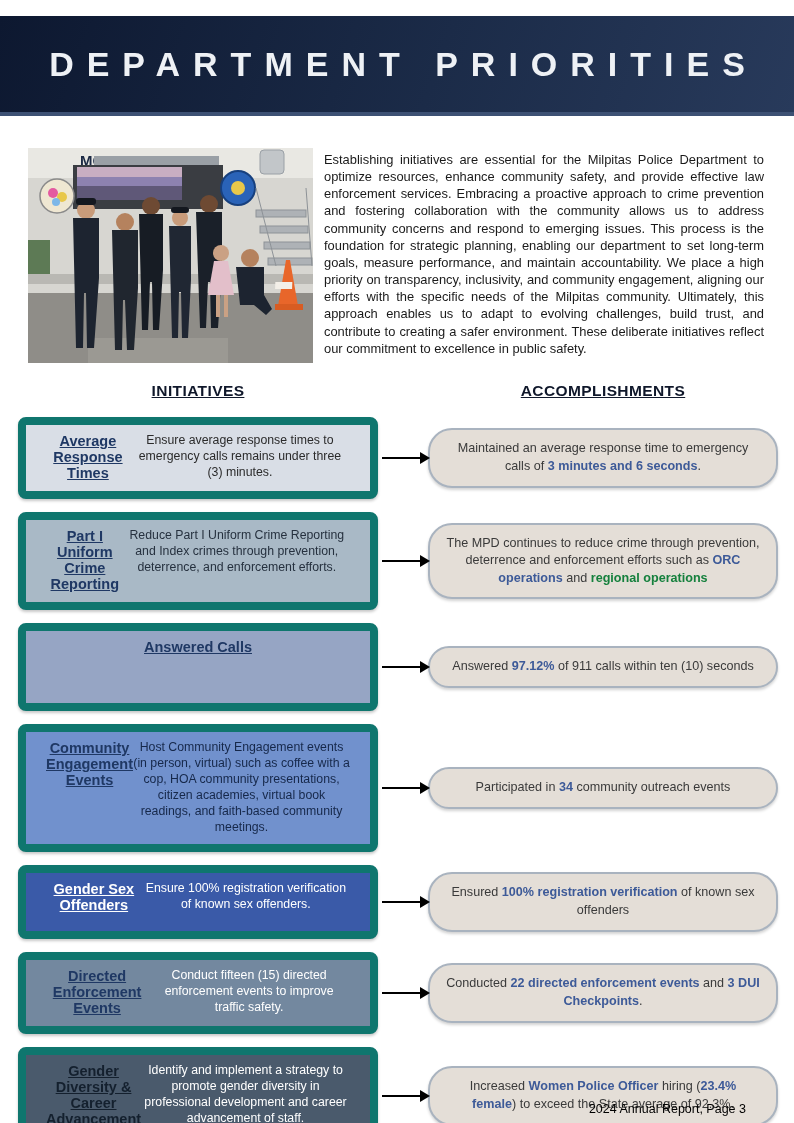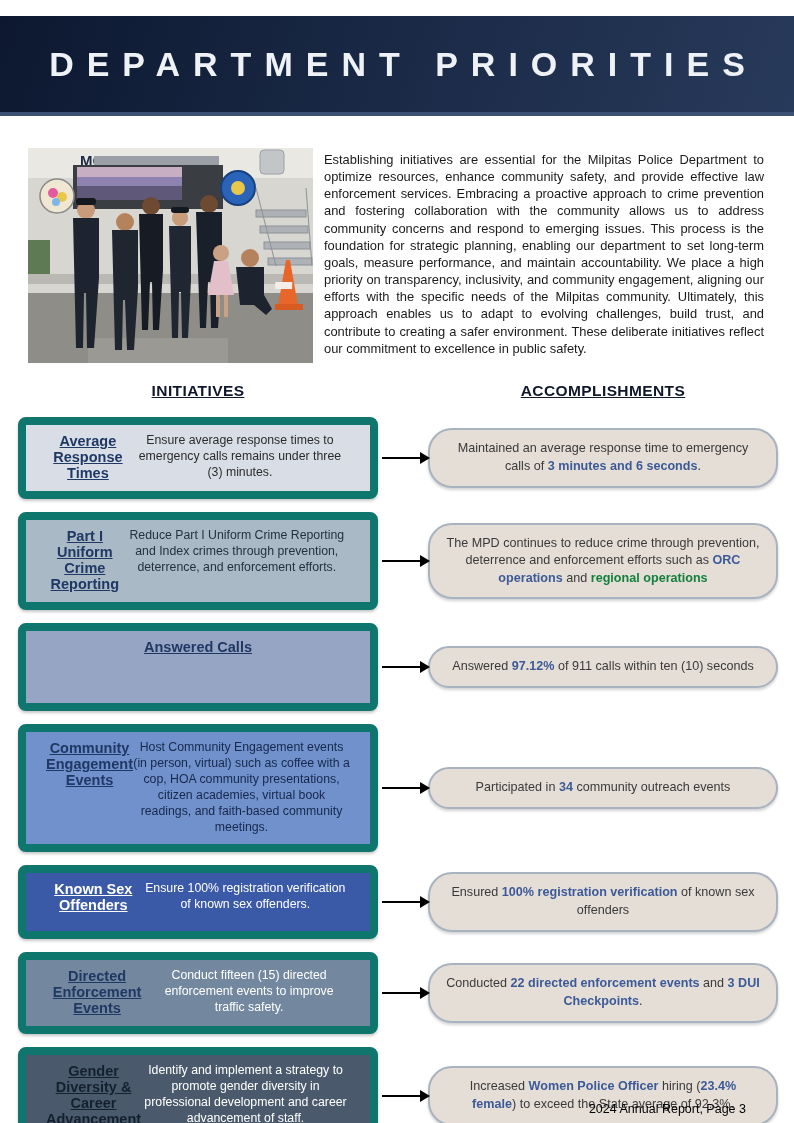--- a/index.html
+++ b/index.html
@@ -203,21 +203,21 @@
       <div class="row">
         <div class="ibox" style="background: rgb(113, 145, 205);">
           <div class="t" style="color: rgb(31, 56, 100);">Community Engagement Events</div>
           <div class="b" style="color: rgb(22, 40, 74);">Host Community Engagement events (in person, virtual) such as coffee with a cop, HOA community presentations, citizen academies, virtual book readings, and faith-based community meetings.</div>
         </div>
         <div class="arrow"></div>
         <div class="abox"><span>Participated in </span><span class="hl" style="color: rgb(61, 90, 152);">34</span><span> community outreach events</span></div>
       </div>
       <div class="row">
         <div class="ibox" style="background: rgb(58, 90, 168);">
-          <div class="t" style="color: rgb(255, 255, 255);">Known Sex Offenders</div>
+          <div class="t" style="color: rgb(255, 255, 255);">Gender Sex Offenders</div>
           <div class="b" style="color: rgb(255, 255, 255);">Ensure 100% registration verification of known sex offenders.</div>
         </div>
         <div class="arrow"></div>
         <div class="abox"><span>Ensured </span><span class="hl" style="color: rgb(61, 90, 152);">100% registration verification</span><span> of known sex offenders</span></div>
       </div>
       <div class="row">
         <div class="ibox" style="background: rgb(115, 136, 159);">
           <div class="t" style="color: rgb(31, 56, 100);">Directed Enforcement Events</div>
           <div class="b" style="color: rgb(255, 255, 255);">Conduct fifteen (15) directed enforcement events to improve traffic safety.</div>
         </div>

